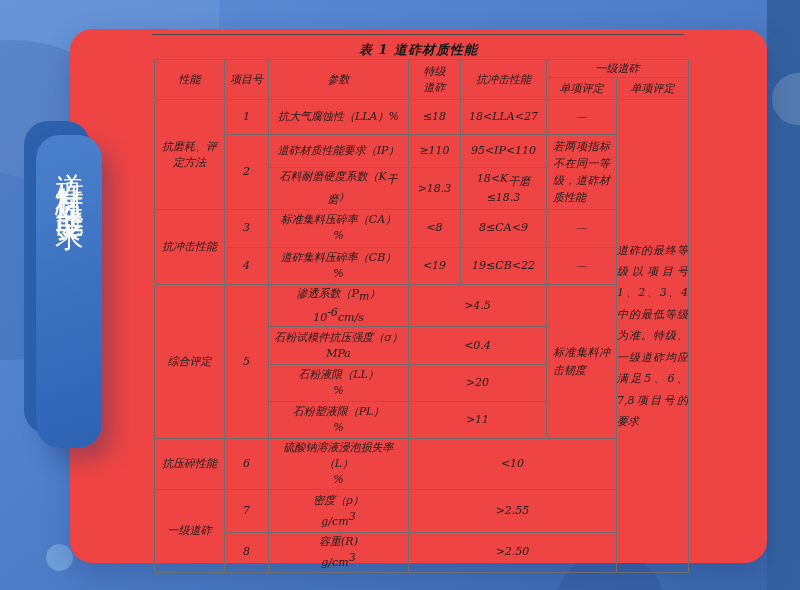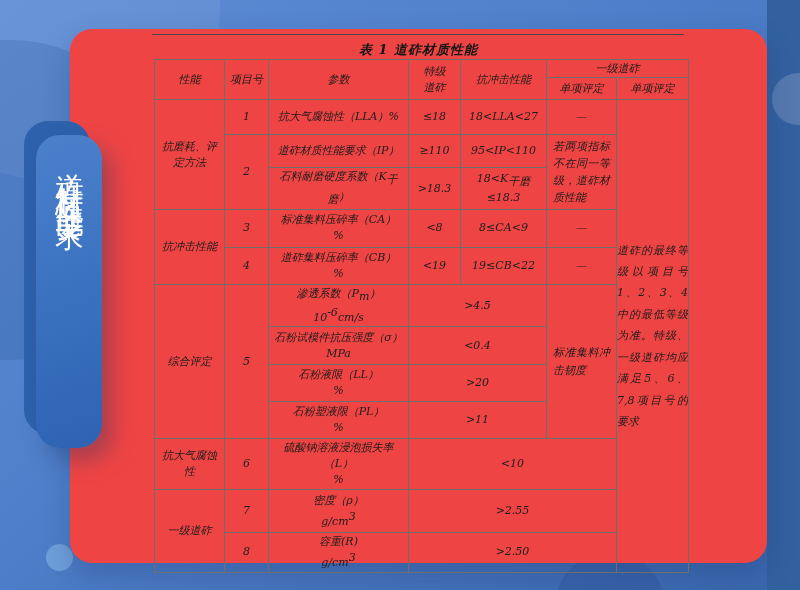--- a/index.html
+++ b/index.html
@@ -149,21 +149,21 @@
           </tr>
           <tr style="height: 37px;">
             <td>石粉液限（LL）<br>%</td>
             <td colspan="2">&gt;20</td>
           </tr>
           <tr style="height: 37px;">
             <td>石粉塑液限（PL）<br>%</td>
             <td colspan="2">&gt;11</td>
           </tr>
           <tr style="height: 38px;">
-            <td>抗大气腐蚀性</td>
+            <td>抗压碎性能</td>
             <td>6</td>
             <td>硫酸钠溶液浸泡损失率（L）<br>%</td>
             <td colspan="3">&lt;10</td>
           </tr>
           <tr style="height: 43px;">
             <td rowspan="2">一级道砟</td>
             <td>7</td>
             <td>密度（ρ）<br>g/cm<sup>3</sup></td>
             <td colspan="3">&gt;2.55</td>
           </tr>

